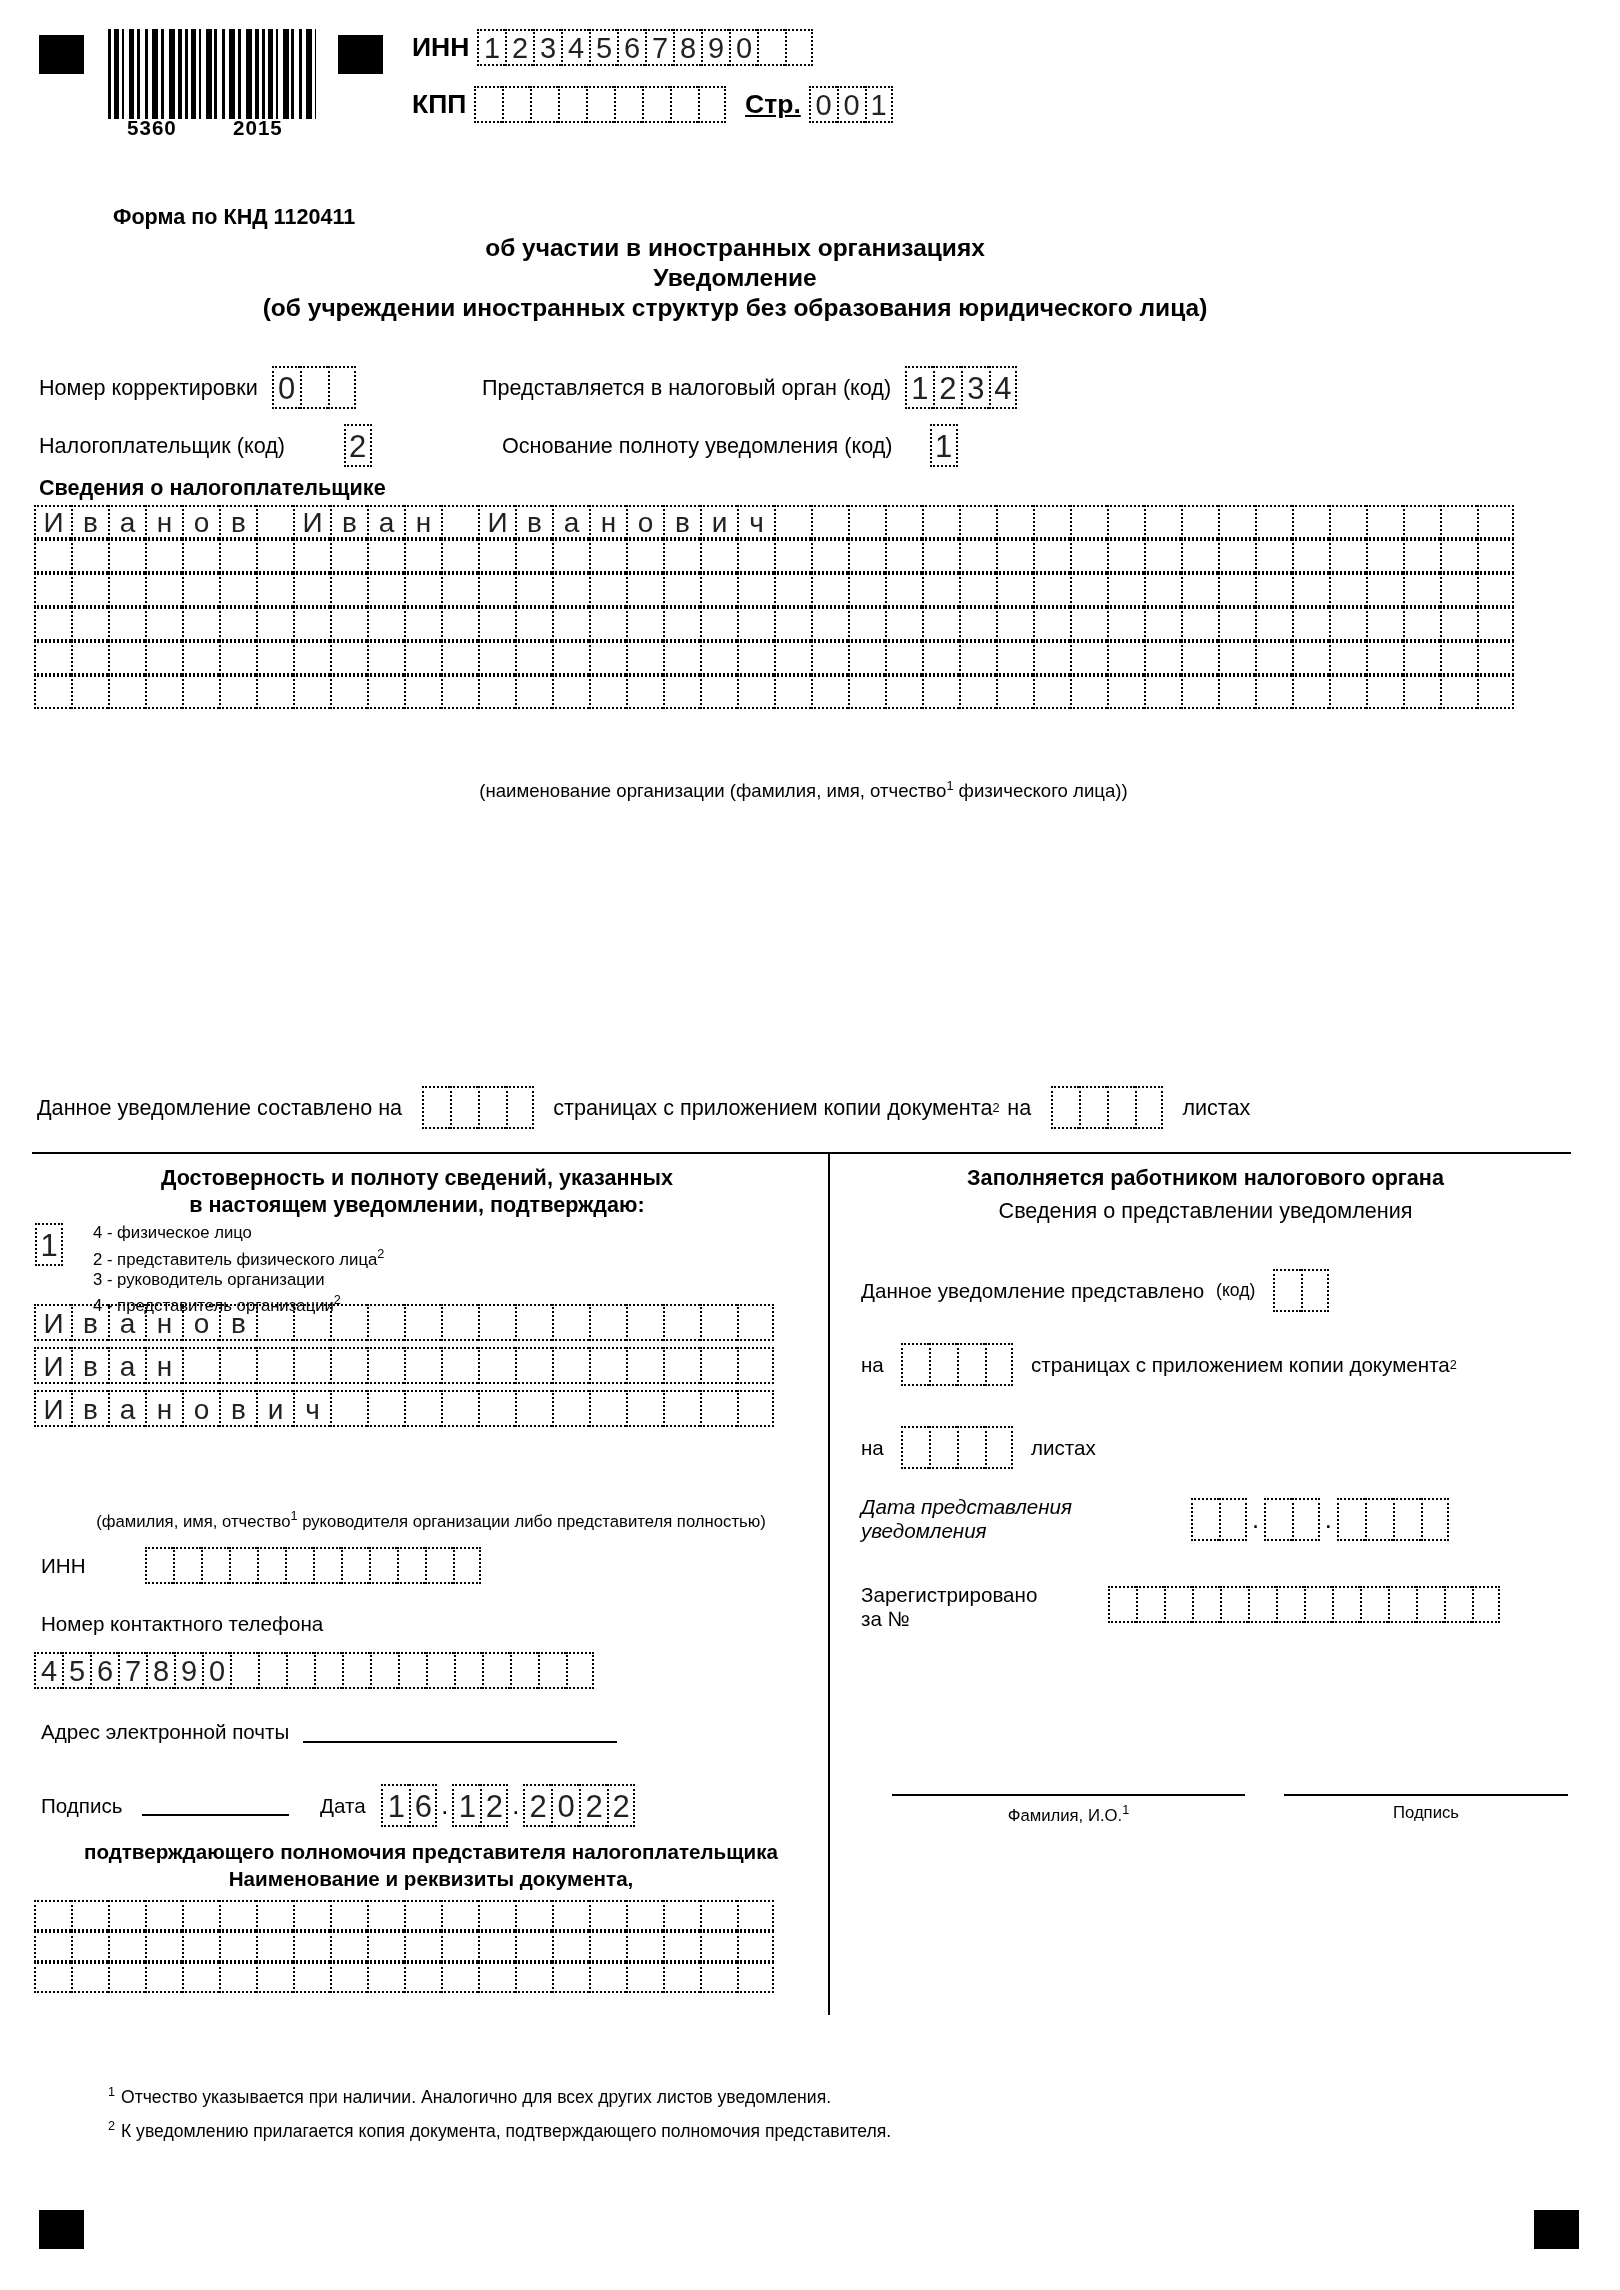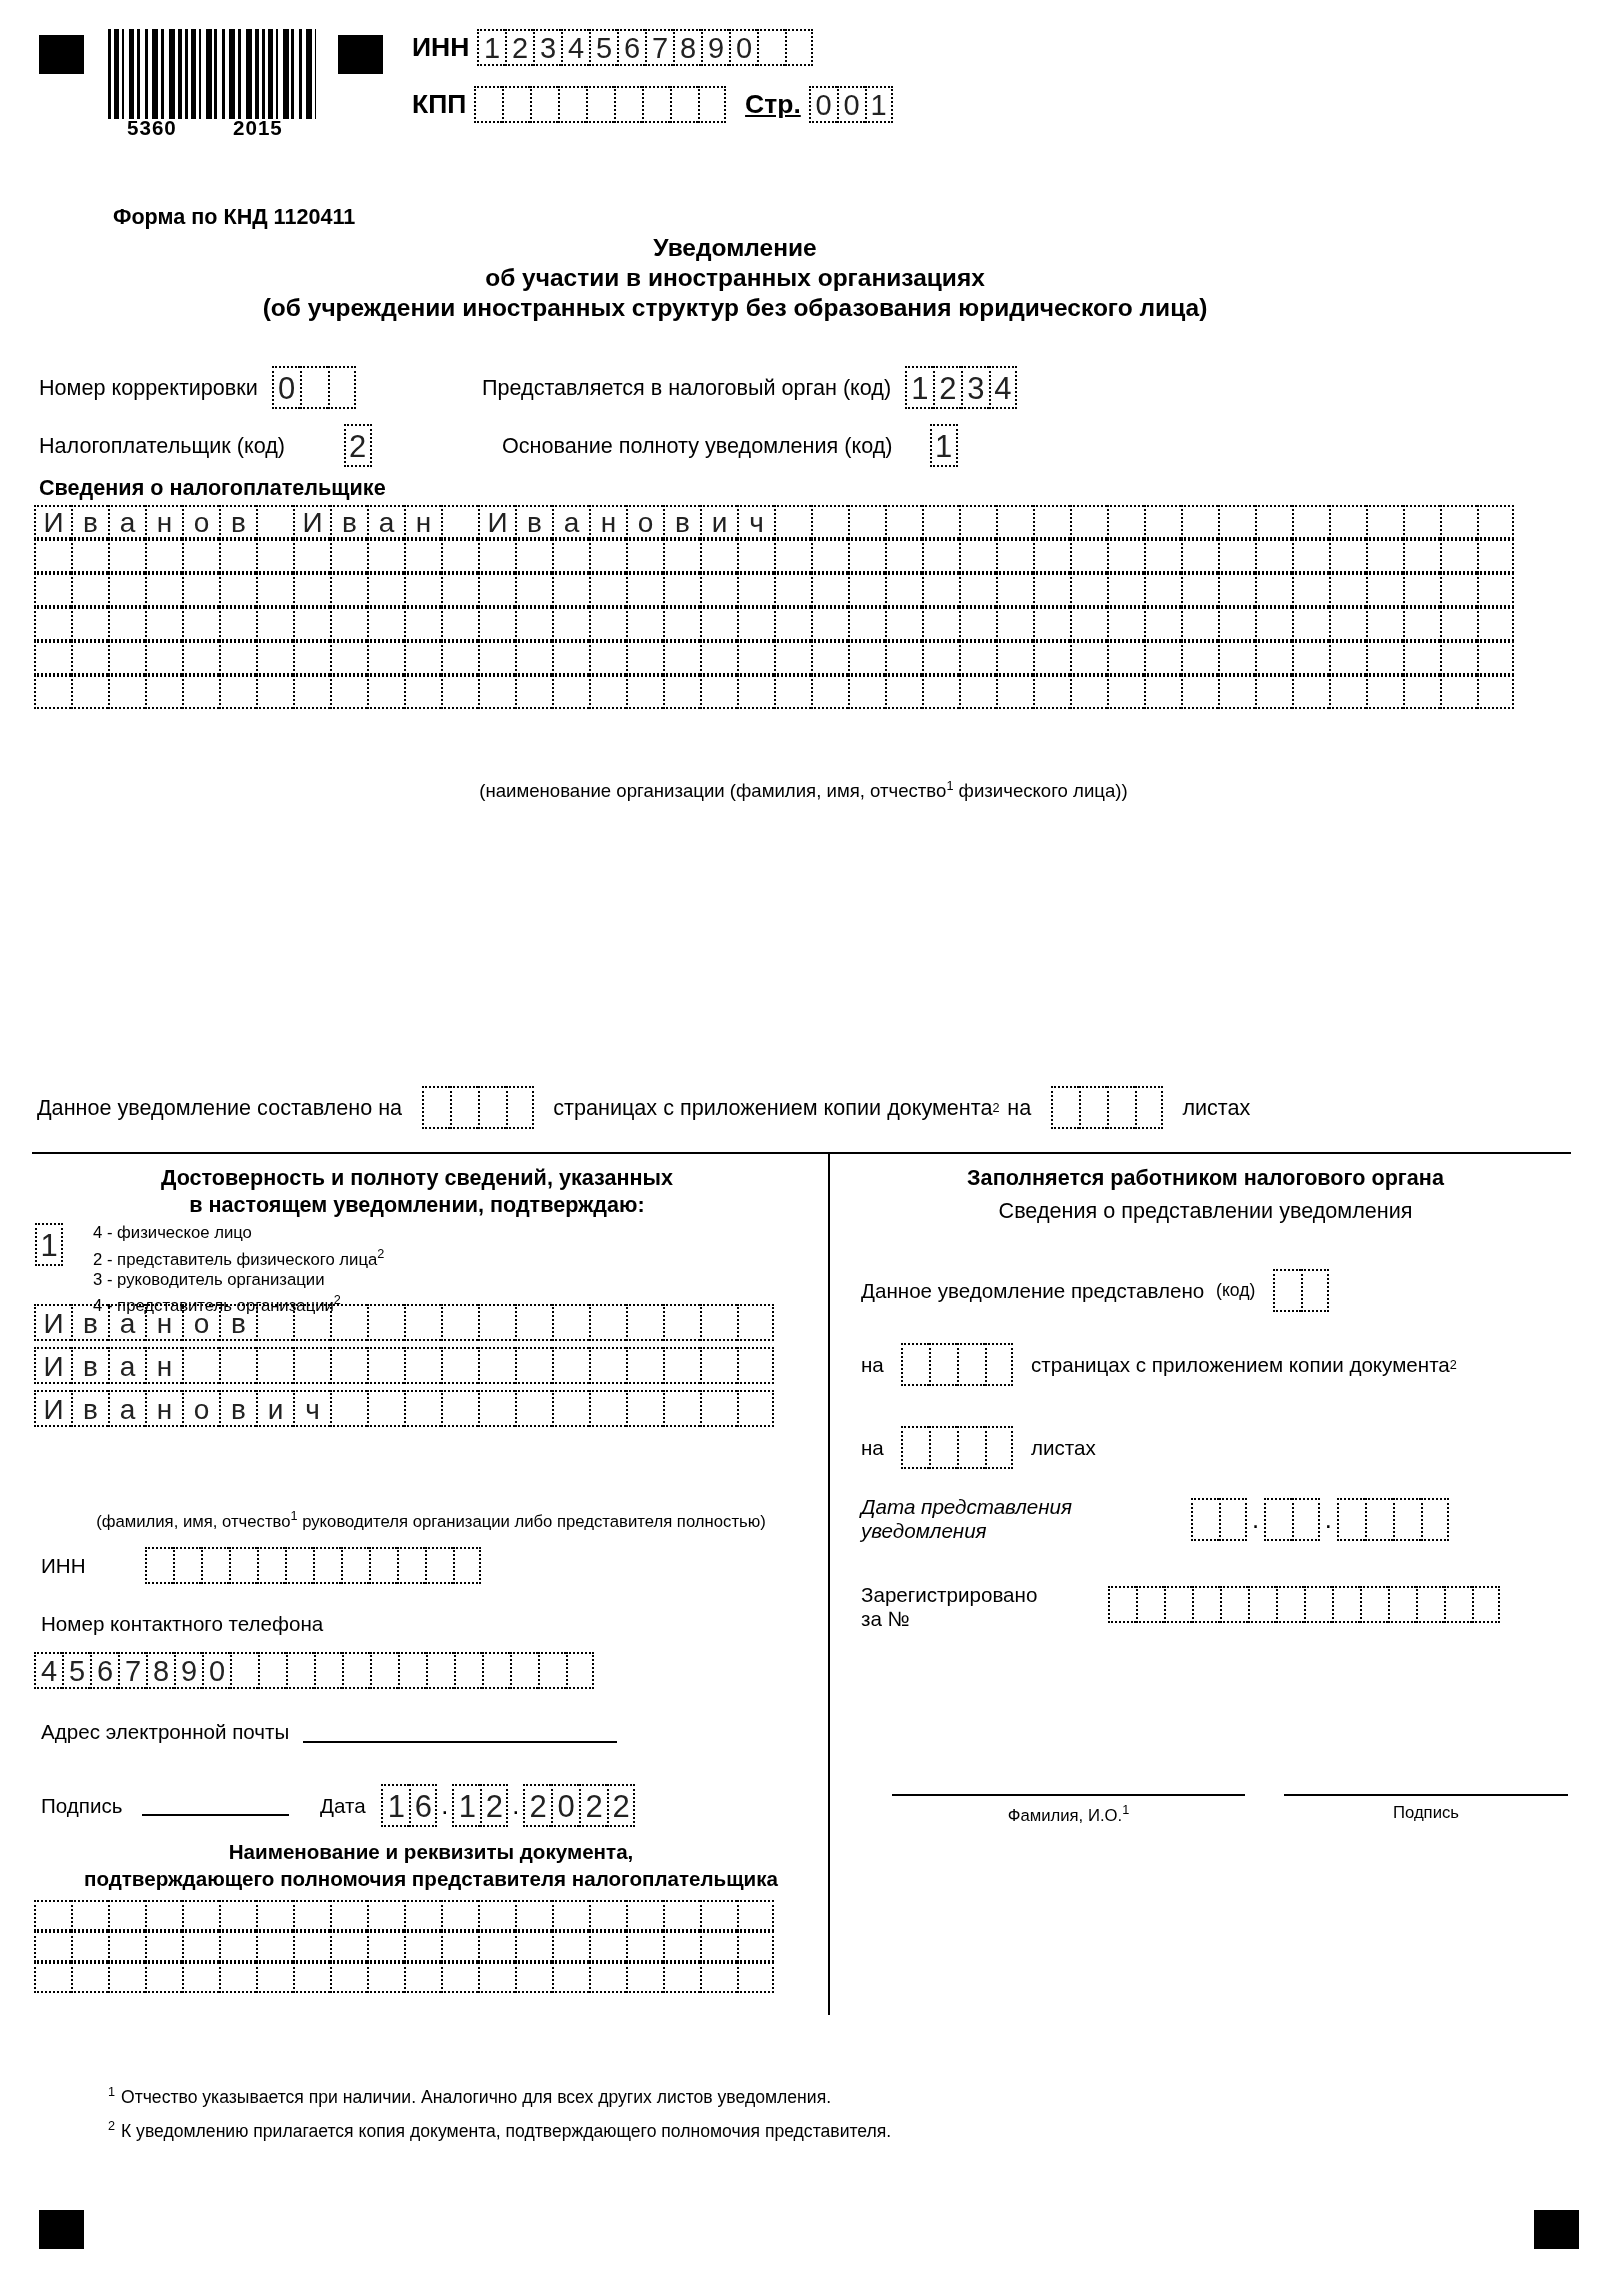--- a/index.html
+++ b/index.html
@@ -148,22 +148,22 @@
     <span class="cells" id="page-cells">
         <span class="cell">0</span>
         <span class="cell">0</span>
         <span class="cell">1</span>
       </span>
   </div>
 
   <div class="form-code">Форма по КНД 1120411</div>
 
   <div class="title">
+    <div>об участии в иностранных организациях</div>
     <div>Уведомление</div>
-    <div>об участии в иностранных организациях</div>
     <div>(об учреждении иностранных структур без образования юридического лица)</div>
   </div>
 
   <div class="row" style="left:39px;top:366px;">
     <span class="f-label">Номер корректировки</span>
     <span class="cells tall" id="corr-cells">
         <span class="cell">0</span>
         <span class="cell"></span>
         <span class="cell"></span>
       </span>
@@ -631,22 +631,22 @@
     <span style="margin:0 3.9px;font-size:25.5px;">.</span>
     <span class="cells tall" id="d-yr">
         <span class="cell">2</span>
         <span class="cell">0</span>
         <span class="cell">2</span>
         <span class="cell">2</span>
       </span>
   </div>
 
   <div class="p-title" style="left:39px;top:1838px;width:784px;font-size:20.6px;">
+    <div>подтверждающего полномочия представителя налогоплательщика</div>
     <div>Наименование и реквизиты документа,</div>
-    <div>подтверждающего полномочия представителя налогоплательщика</div>
   </div>
   <div id="doc-grid" style="position:absolute;left:34px;top:1900px;">
       <div class="grid-row">
         <span class="gcell" style="width:37px;height:31px;"></span>
         <span class="gcell" style="width:37px;height:31px;"></span>
         <span class="gcell" style="width:37px;height:31px;"></span>
         <span class="gcell" style="width:37px;height:31px;"></span>
         <span class="gcell" style="width:37px;height:31px;"></span>
         <span class="gcell" style="width:37px;height:31px;"></span>
         <span class="gcell" style="width:37px;height:31px;"></span>

